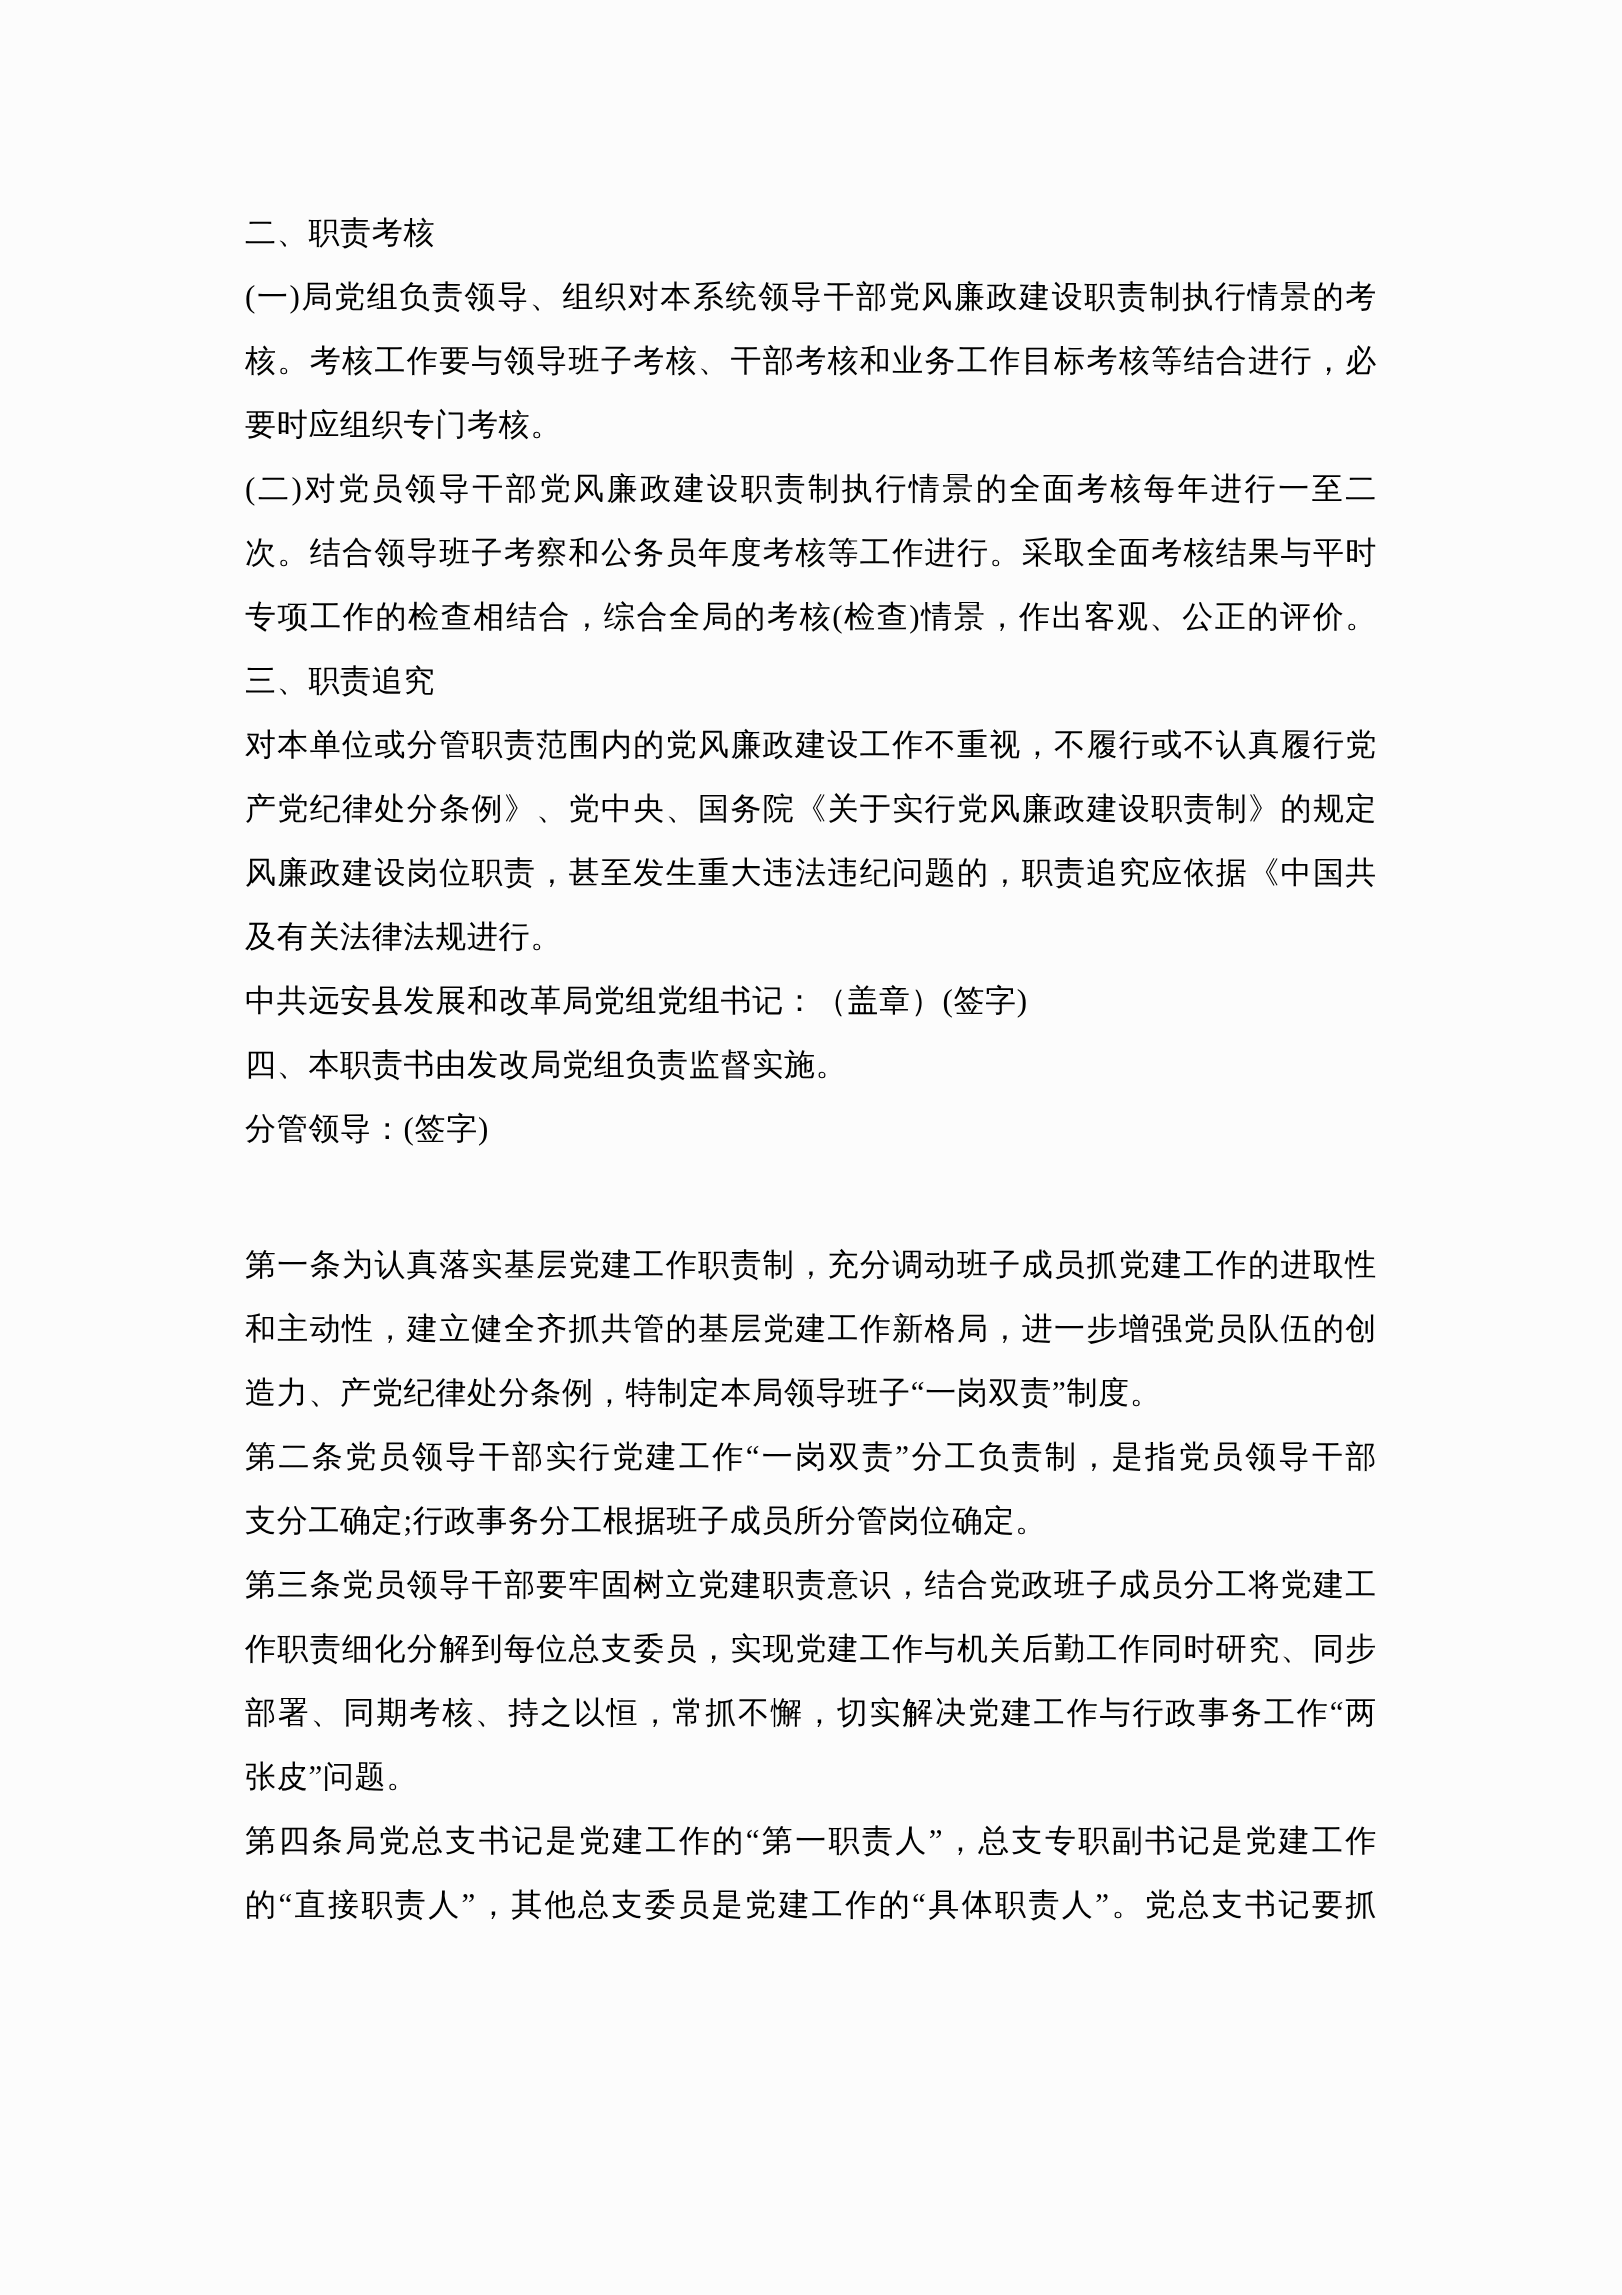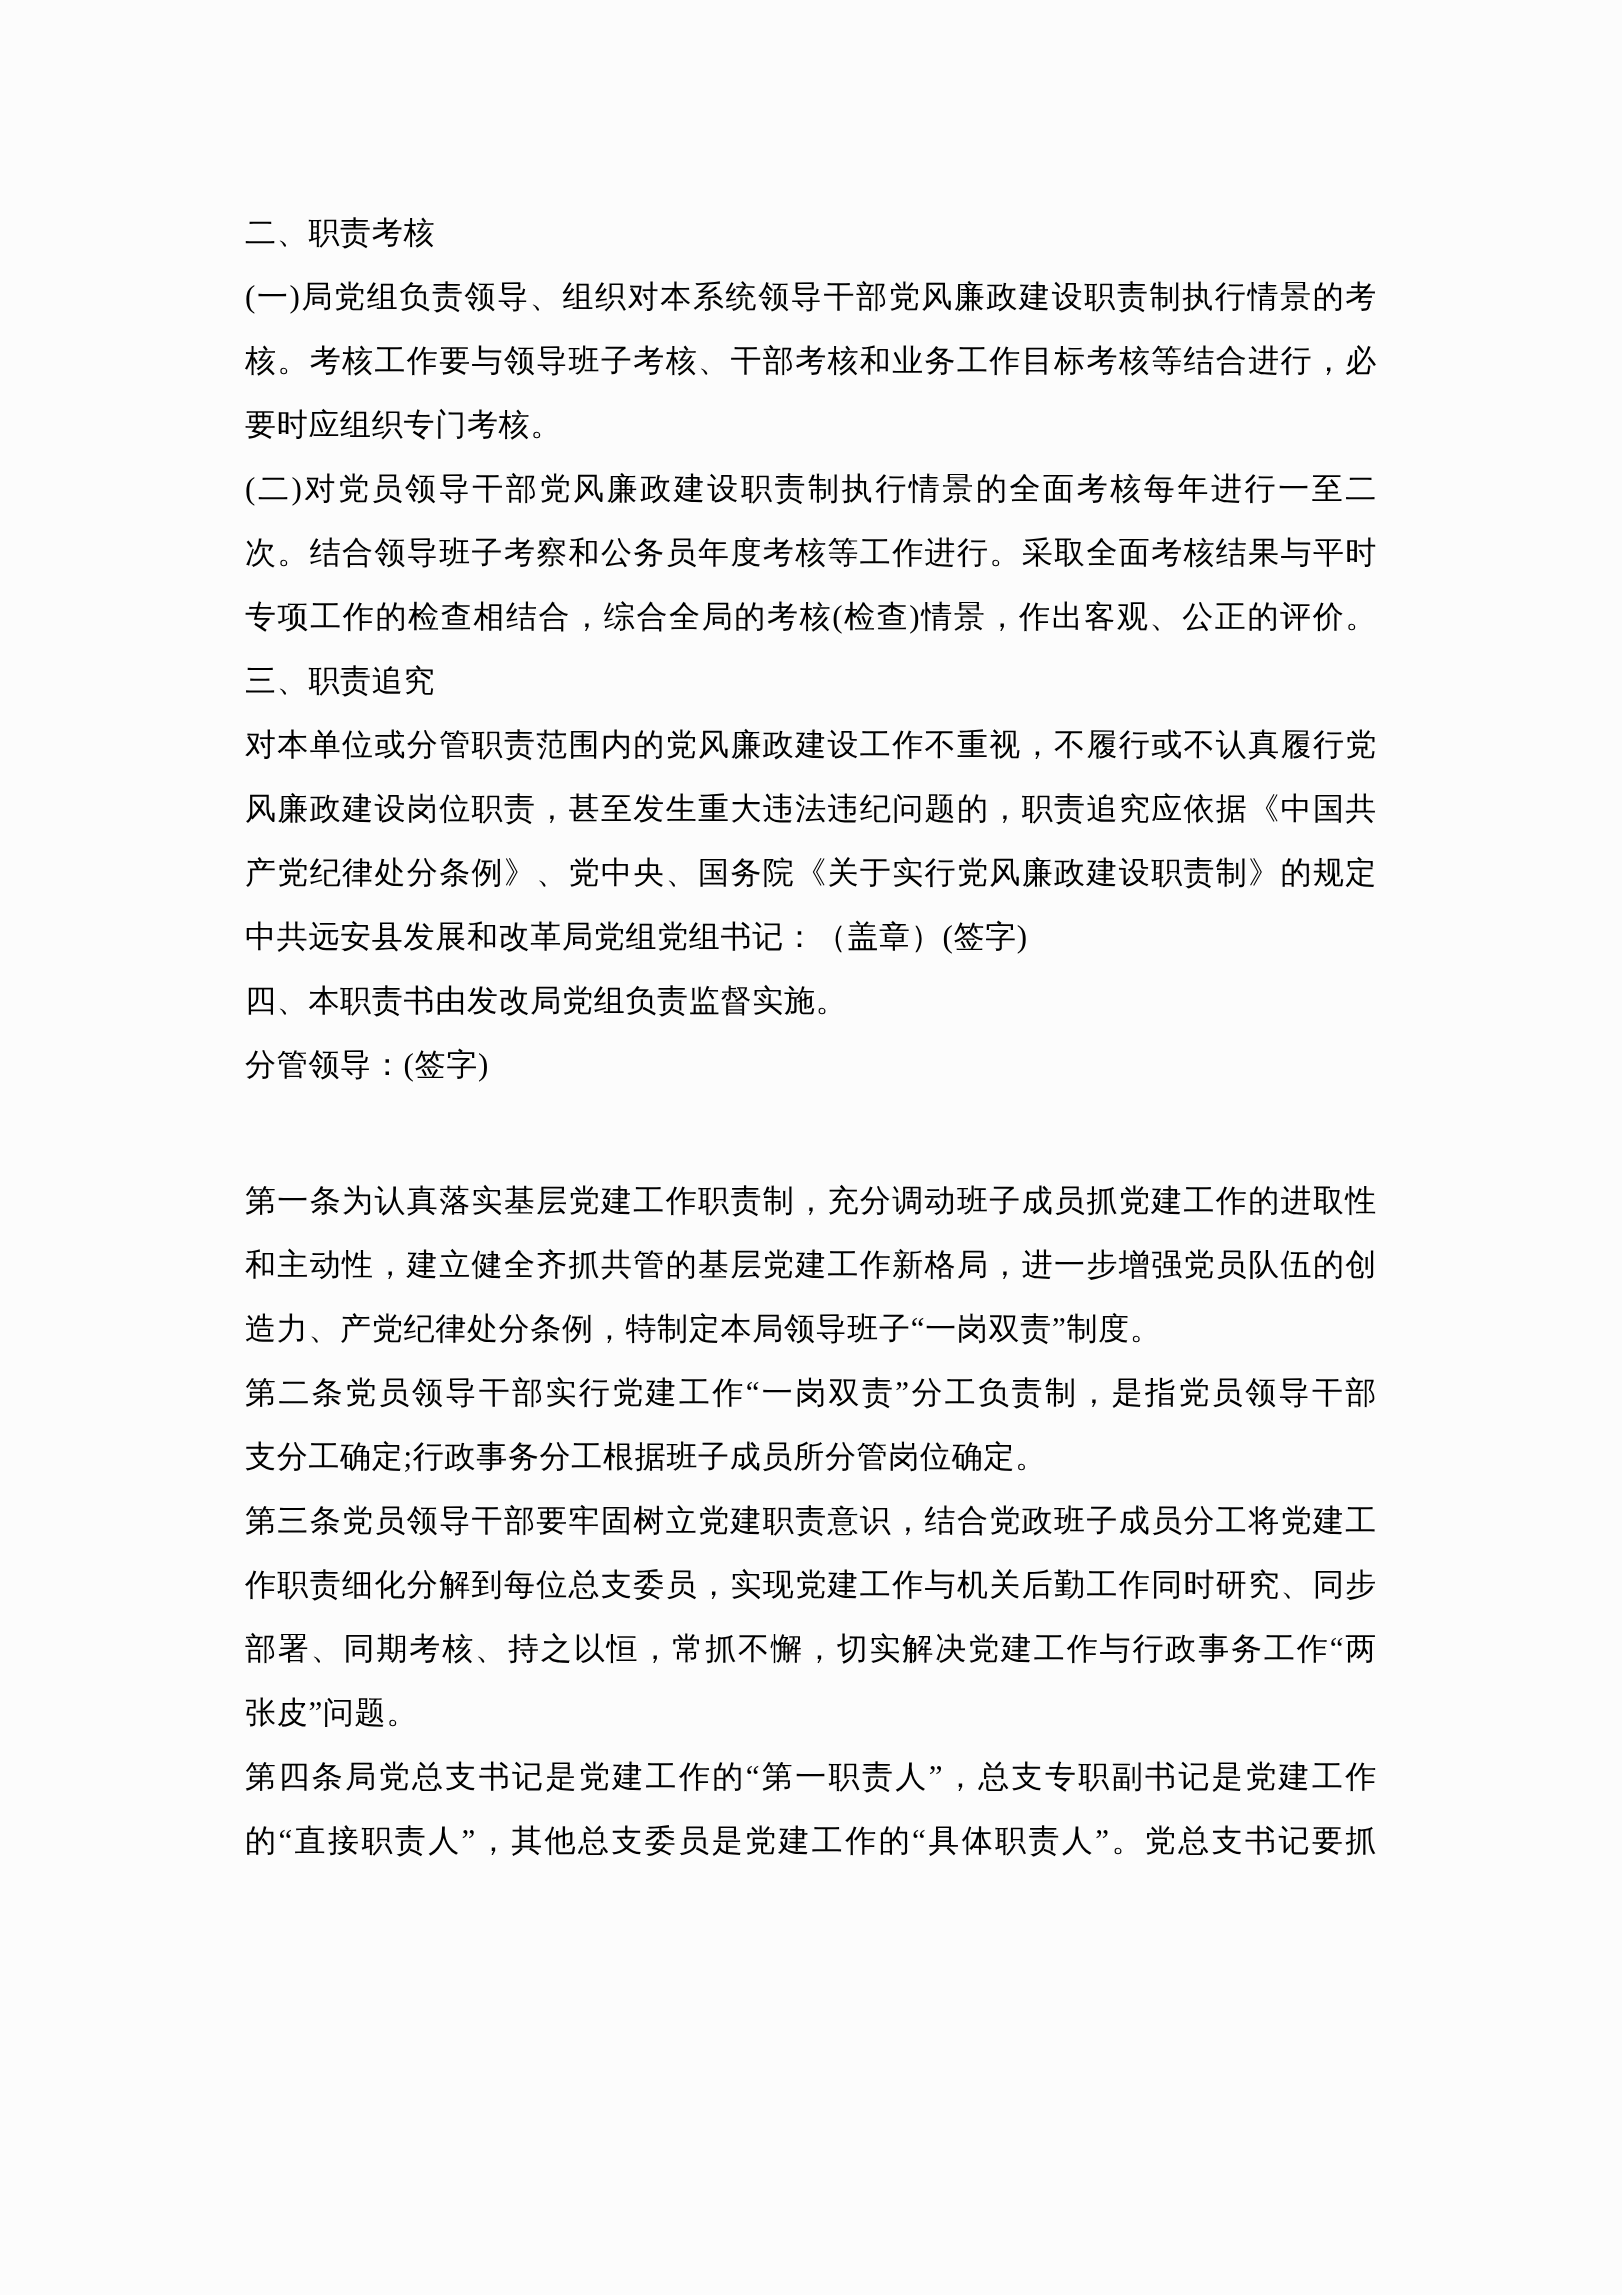--- a/index.html
+++ b/index.html
@@ -49,22 +49,23 @@
   <div class="text-block">
       <div class="line">二、职责考核</div>
       <div class="line full">(一)局党组负责领导、组织对本系统领导干部党风廉政建设职责制执行情景的考</div>
       <div class="line full">核。考核工作要与领导班子考核、干部考核和业务工作目标考核等结合进行，必</div>
       <div class="line">要时应组织专门考核。</div>
       <div class="line full">(二)对党员领导干部党风廉政建设职责制执行情景的全面考核每年进行一至二</div>
       <div class="line full">次。结合领导班子考察和公务员年度考核等工作进行。采取全面考核结果与平时</div>
       <div class="line full">专项工作的检查相结合，综合全局的考核(检查)情景，作出客观、公正的评价。</div>
       <div class="line">三、职责追究</div>
       <div class="line full">对本单位或分管职责范围内的党风廉政建设工作不重视，不履行或不认真履行党</div>
+      <div class="line full">产党纪律处分条例》、党中央、国务院《关于实行党风廉政建设职责制》的规定</div>
       <div class="line full">风廉政建设岗位职责，甚至发生重大违法违纪问题的，职责追究应依据《中国共</div>
-      <div class="line full">产党纪律处分条例》、党中央、国务院《关于实行党风廉政建设职责制》的规定</div>
+      <div class="line">及有关法律法规进行。</div>
       <div class="line">中共远安县发展和改革局党组党组书记：（盖章）(签字)</div>
       <div class="line">四、本职责书由发改局党组负责监督实施。</div>
       <div class="line">分管领导：(签字)</div>
       <div class="line blank">&nbsp;</div>
       <div class="line full">第一条为认真落实基层党建工作职责制，充分调动班子成员抓党建工作的进取性</div>
       <div class="line full">和主动性，建立健全齐抓共管的基层党建工作新格局，进一步增强党员队伍的创</div>
       <div class="line">造力、产党纪律处分条例，特制定本局领导班子“一岗双责”制度。</div>
       <div class="line full">第二条党员领导干部实行党建工作“一岗双责”分工负责制，是指党员领导干部</div>
       <div class="line">支分工确定;行政事务分工根据班子成员所分管岗位确定。</div>
       <div class="line full">第三条党员领导干部要牢固树立党建职责意识，结合党政班子成员分工将党建工</div>

